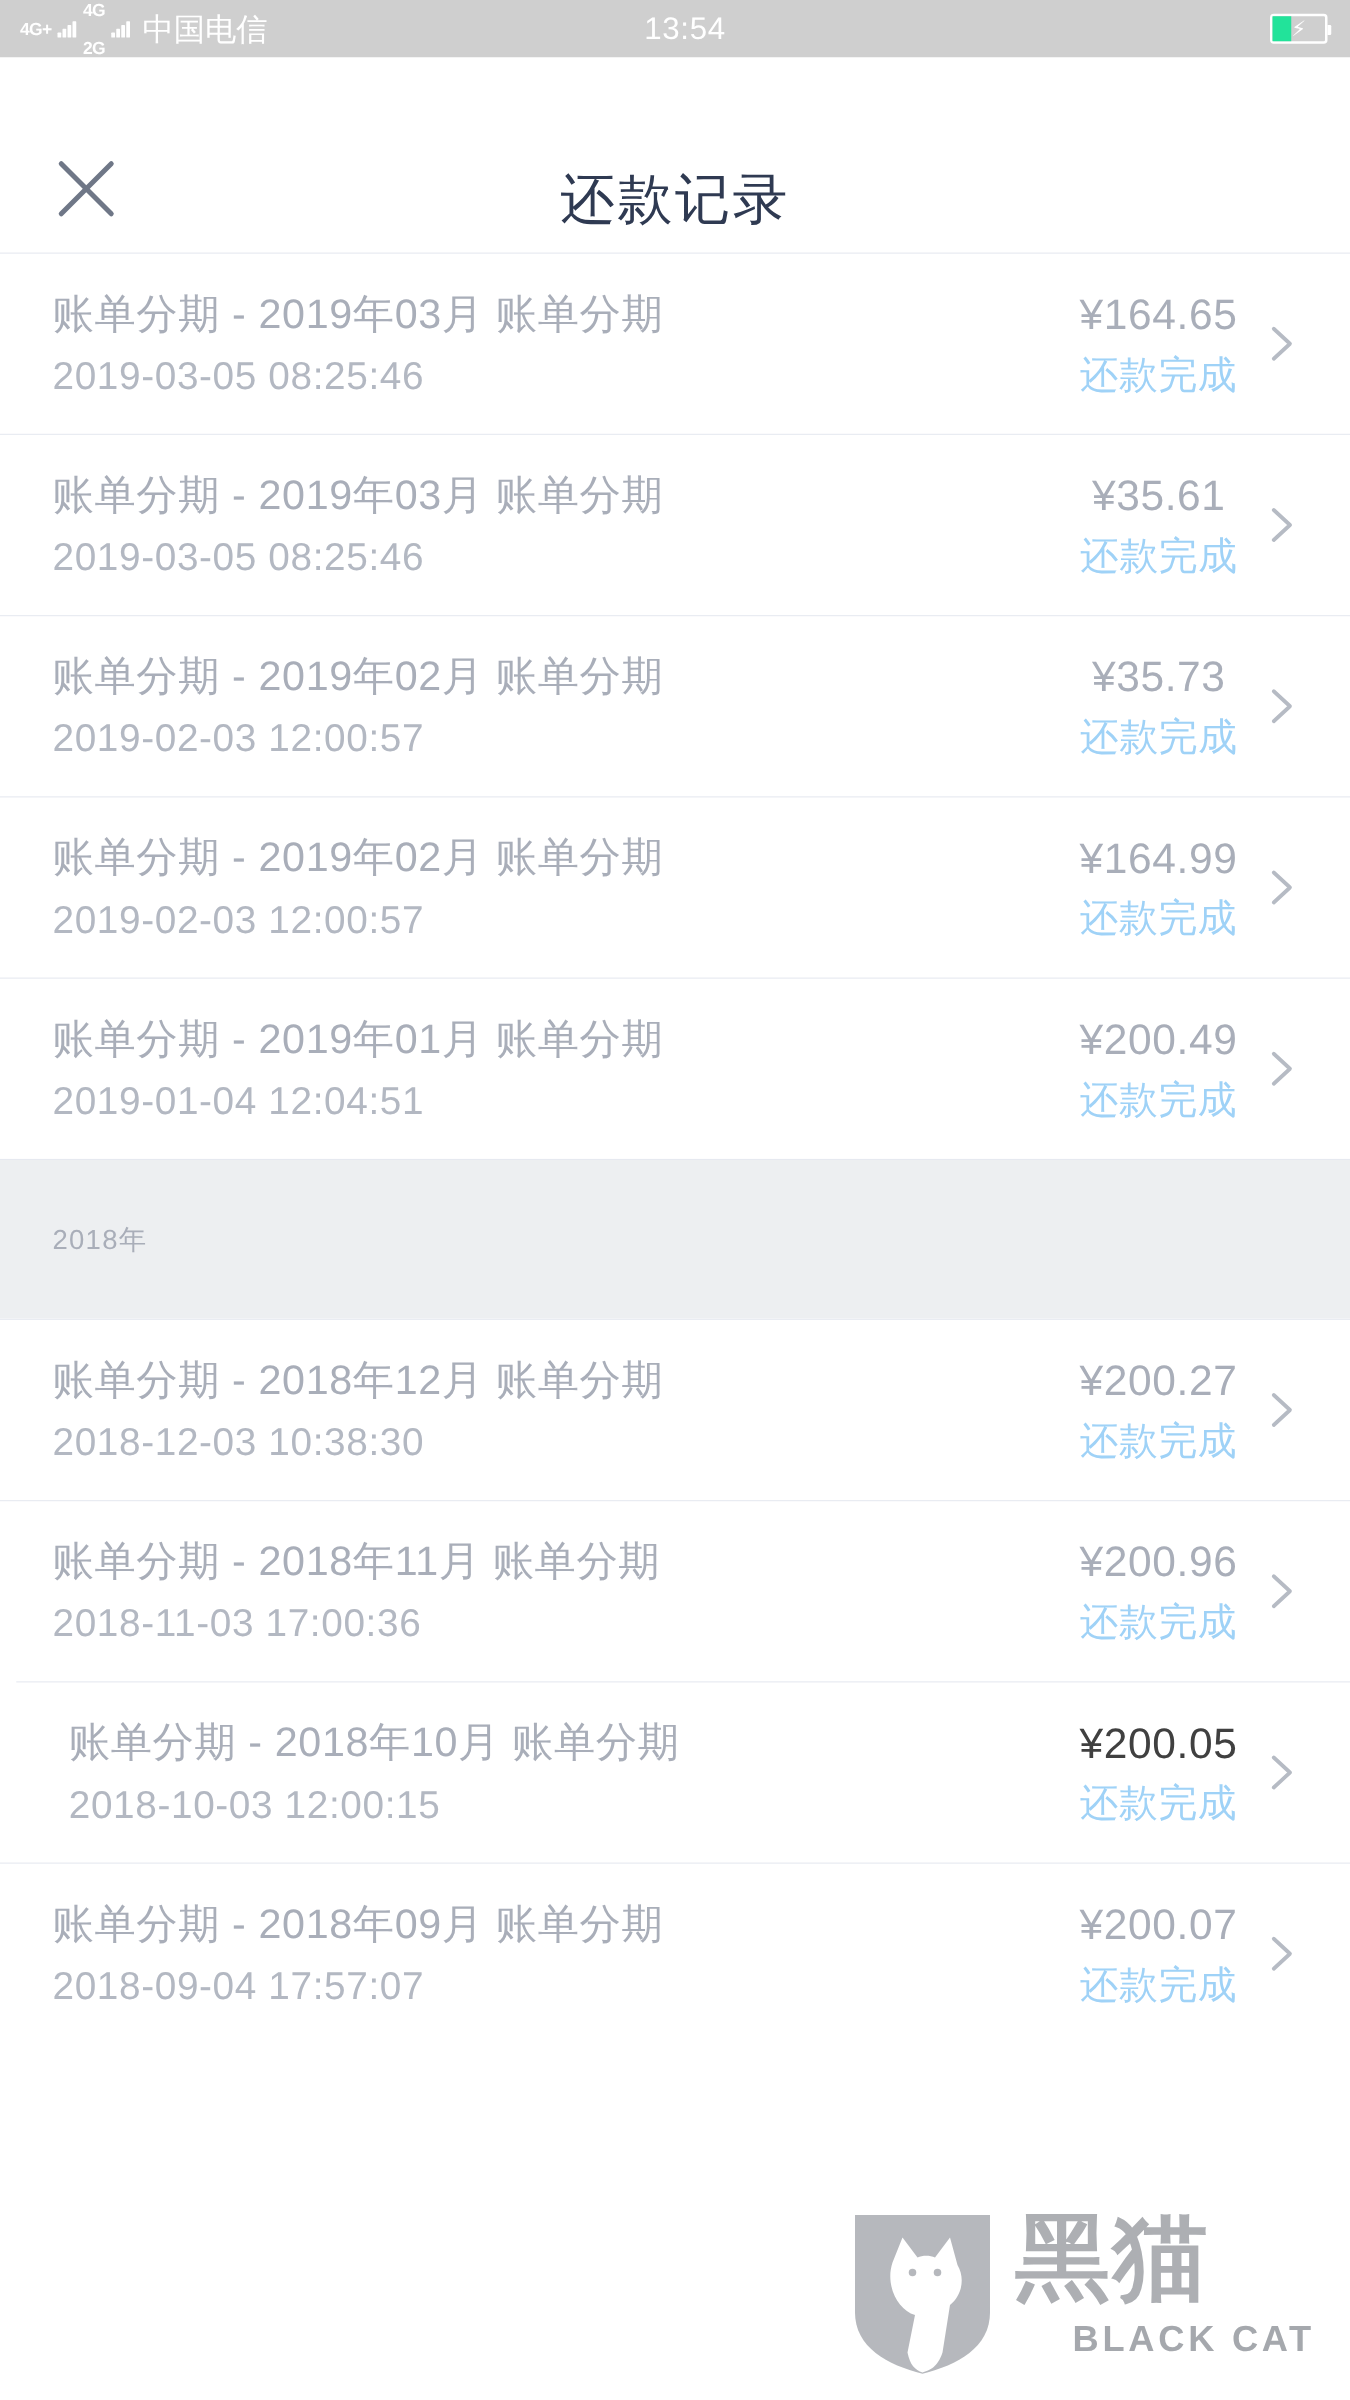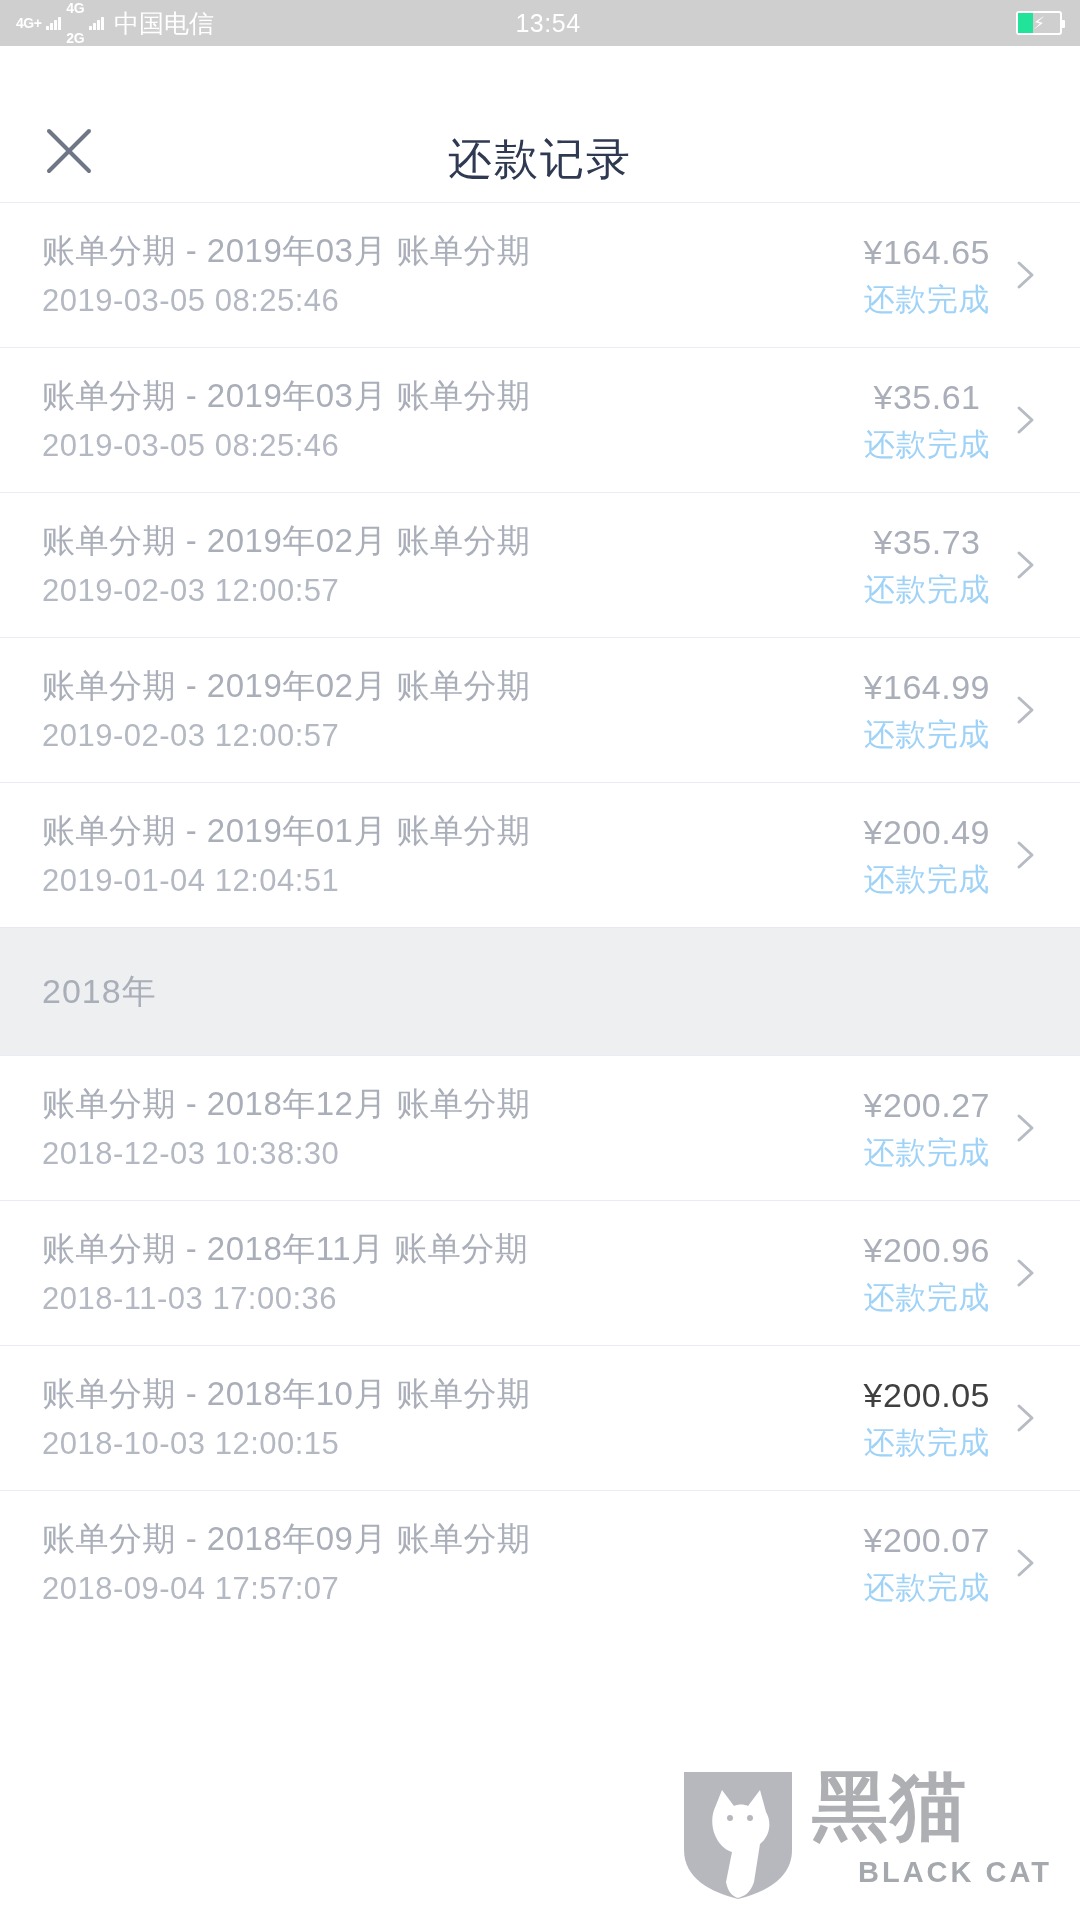--- a/index.html
+++ b/index.html
@@ -122,21 +122,21 @@
 
   
   .year-header{
     height:128px;width:1080px;box-sizing:border-box;
     background:#edeff1;
     border-top:1px solid #e6e9f0;
     display:flex;align-items:center;
   }
   .year-header .year-label{
     margin-left:42px;
-    font-size:34px;color:#a9aeb9;letter-spacing:1px;
+    font-size:22px;color:#a9aeb9;letter-spacing:1px;
   }
 
   
   #watermark{
     position:absolute;right:18px;bottom:8px;
     width:400px;height:150px;
     pointer-events:none;
     opacity:.62;
   }
   #watermark .wm-inner{
@@ -307,21 +307,21 @@
       <div class="row-right">
         <div class="row-amount" style="color: rgb(169, 174, 185);">¥200.96</div>
         <div class="row-status" style="color: rgb(159, 210, 247);">还款完成</div>
       </div>
       <div class="row-chevron">
         <svg width="34" height="34" viewBox="0 0 34 34">
           <polyline points="11,5 24,17 11,29" fill="none" stroke="#b6bbc4" stroke-width="3" stroke-linecap="round" stroke-linejoin="round"></polyline>
         </svg>
       </div>
     </div>
-    <div class="record-row" style="border-top-color: rgb(233, 236, 242);">
+    <div class="record-row" style="border-top-color: rgb(233, 236, 242); margin-left: 13px;">
       <div class="row-left">
         <div class="row-title" style="color: rgb(169, 174, 185);">账单分期 - 2018年10月 账单分期</div>
         <div class="row-date" style="color: rgb(179, 184, 194);">2018-10-03 12:00:15</div>
       </div>
       <div class="row-right">
         <div class="row-amount" style="color: #404040;">¥200.05</div>
         <div class="row-status" style="color: rgb(159, 210, 247);">还款完成</div>
       </div>
       <div class="row-chevron">
         <svg width="34" height="34" viewBox="0 0 34 34">

